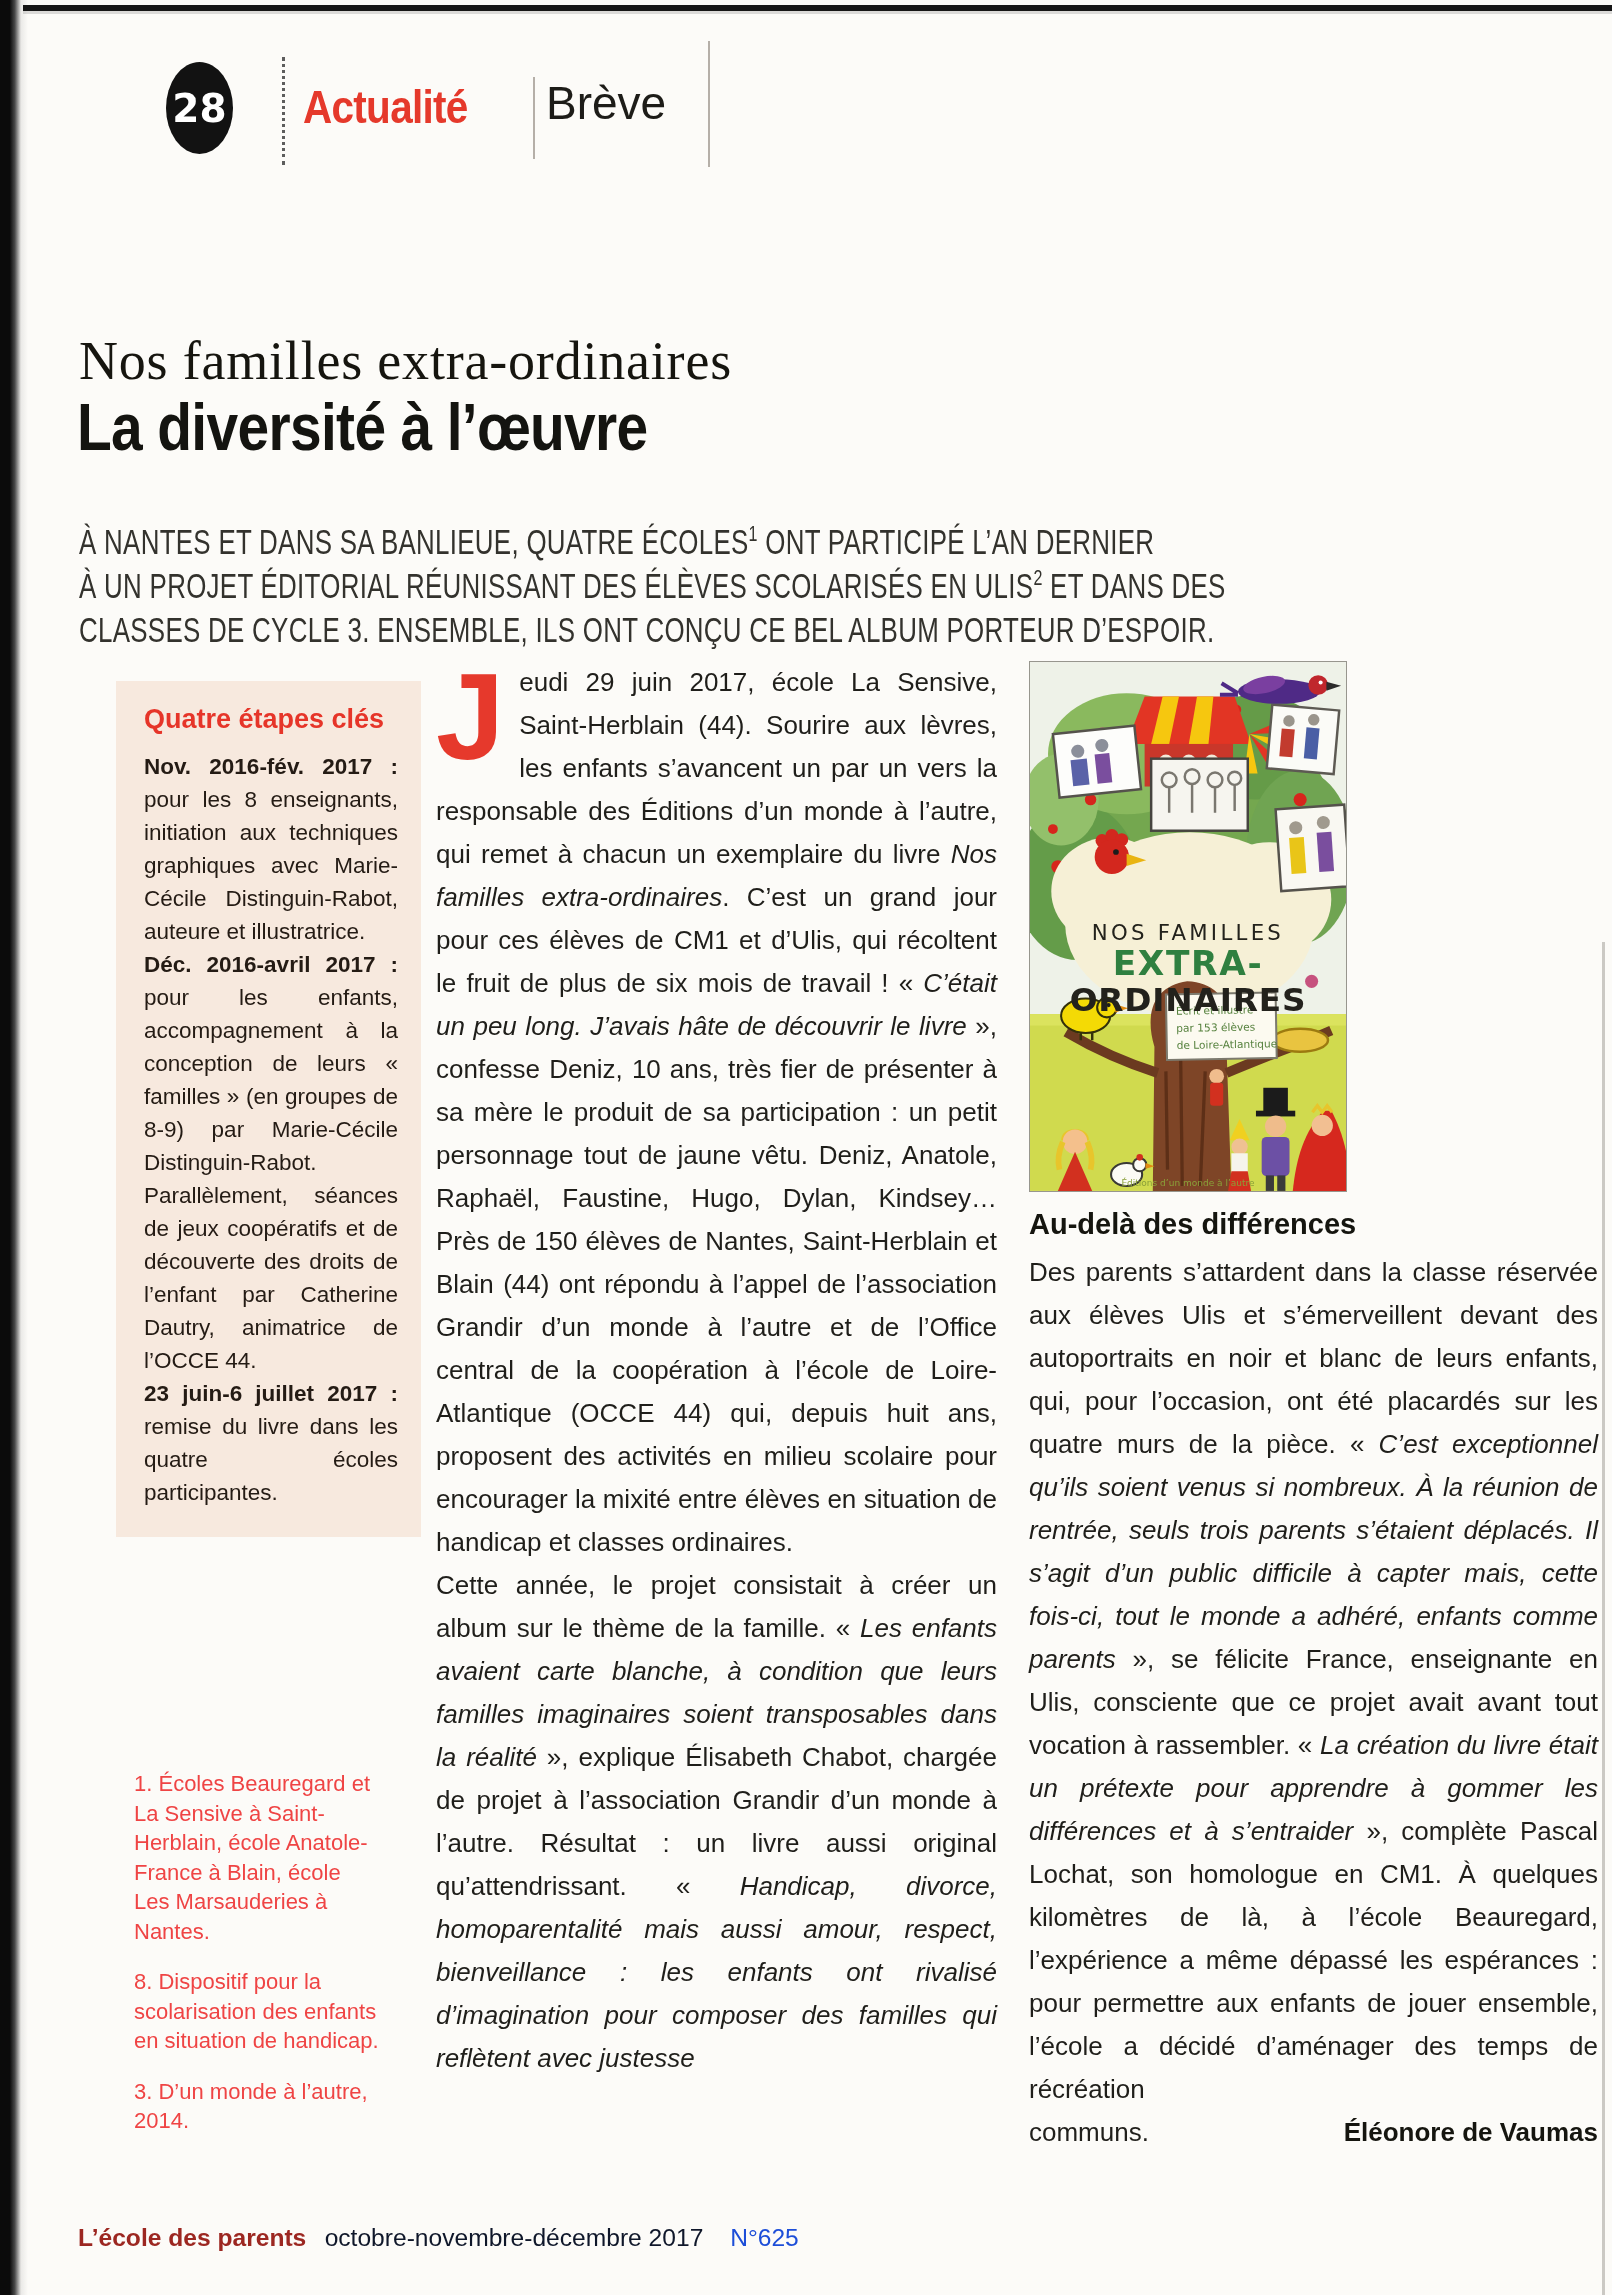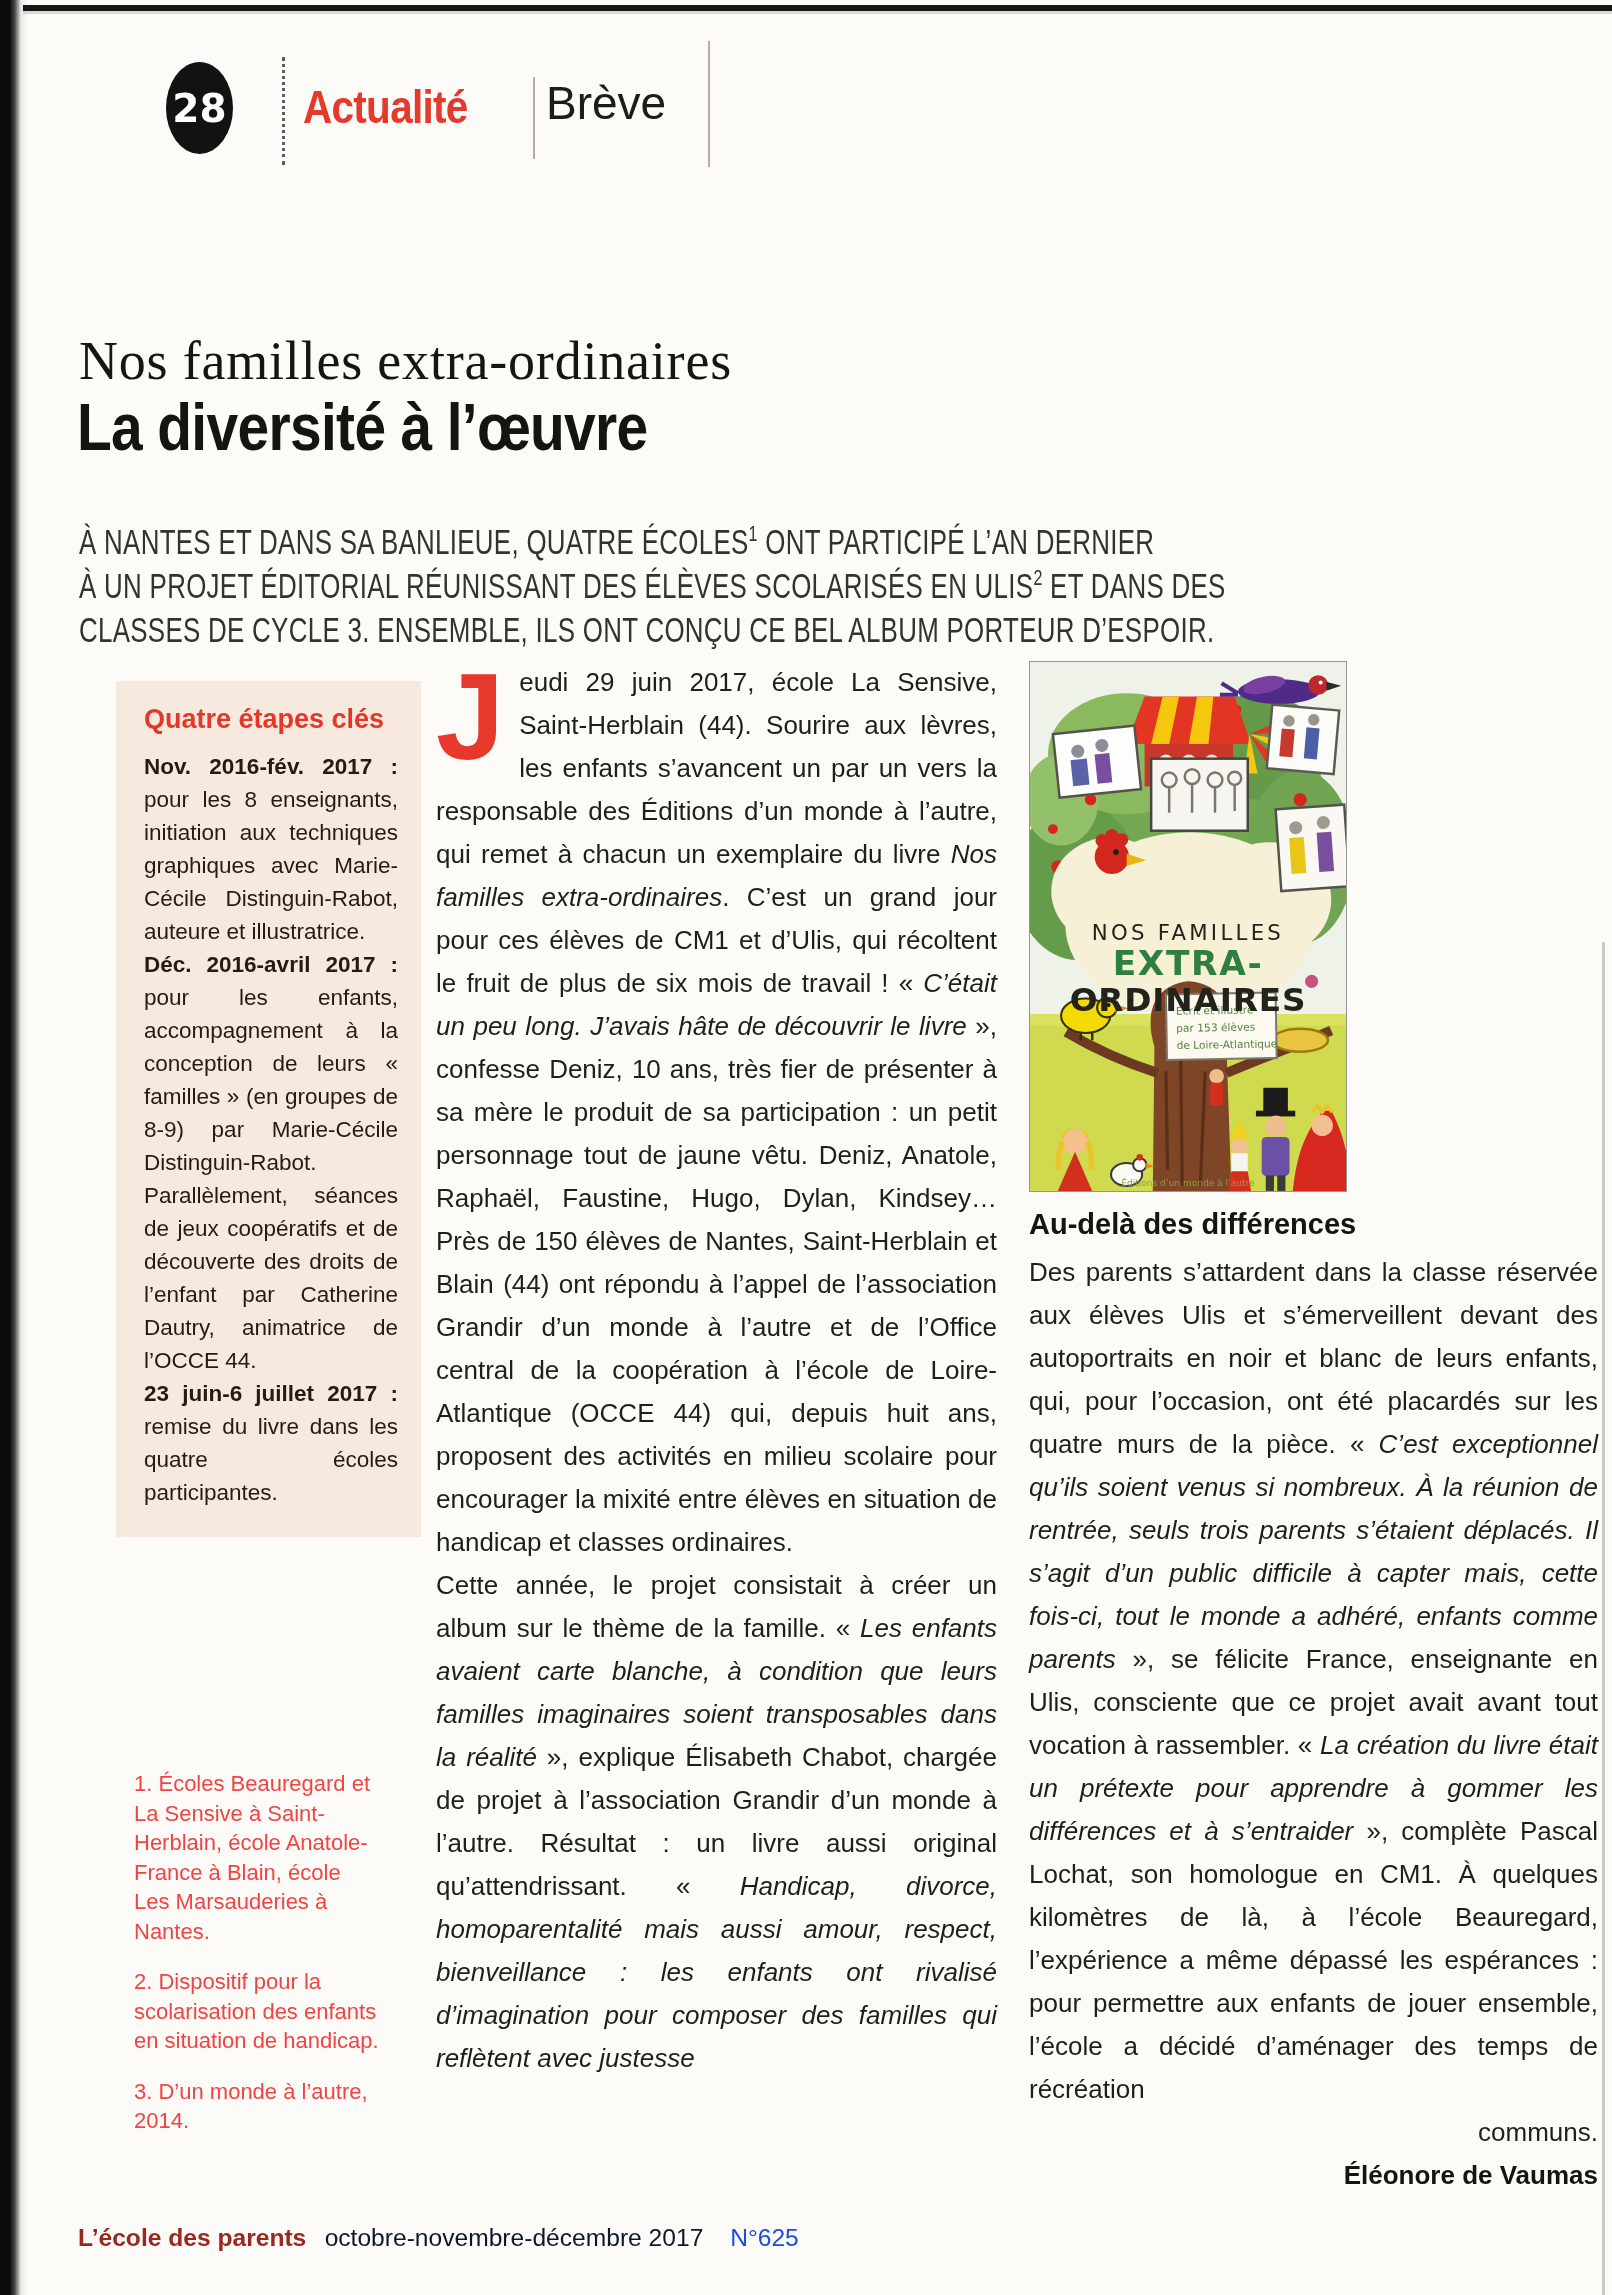--- a/index.html
+++ b/index.html
@@ -48,22 +48,22 @@
   
   .colB{position:absolute;left:436px;top:661px;width:561px;}
   .colC{position:absolute;left:1029px;top:661px;width:569px;}
   .para{margin:0;font-size:26px;line-height:43px;text-align:justify;hyphens:auto;color:#1f1e1a;}
   .dropcap{float:left;font-size:123px;line-height:92px;font-weight:700;color:#e6392c;
     padding:9.8px 14.8px 0 0;}
   .colC-top{display:flex;gap:18px;margin-bottom:13px;}
   .colC-quote{width:234px;font-size:26px;line-height:43px;text-align:justify;hyphens:auto;}
   .book{margin:0;flex:none;width:316px;height:529px;border:0.8px solid #97968e;background:#eef2e8;}
   .xhead{margin:16.4px 0 9.8px 0;font-size:29px;font-weight:700;color:#15150f;}
-  .lastline{display:flex;justify-content:space-between;align-items:flex-end;
-    font-size:26px;line-height:43px;flex-direction:column;}
+  .lastline{display:flex;justify-content:space-between;align-items:flex-start;
+    font-size:26px;line-height:43px;}
   .byline{font-weight:700;color:#15150f;}
 
   
   .pagefoot{position:absolute;left:78px;top:2224px;font-size:24.6px;}
   .mag{color:#9c2721;font-weight:700;}
   .fdate{color:#0f172a;margin-left:11.5px;}
   .fnum{color:#1d4ed8;margin-left:20px;}
 </style>
 </head>
 <body>
@@ -92,21 +92,21 @@
 
   <aside class="sidebar">
     <h2 class="sb-title">Quatre étapes clés</h2>
     <div class="sb-entry"><span class="seg-bi">Nov. 2016-fév. 2017 : </span><span>pour les 8 enseignants, initiation aux techniques graphiques avec Marie-Cécile Distinguin-Rabot, auteure et illustratrice.</span></div>
     <div class="sb-entry"><span class="seg-bi">Déc. 2016-avril 2017 : </span><span>pour les enfants, accompagnement à la conception de leurs « familles » (en groupes de 8-9) par Marie-Cécile Distinguin-Rabot. Parallèlement, séances de jeux coopératifs et de découverte des droits de l’enfant par Catherine Dautry, animatrice de l’OCCE 44.</span></div>
     <div class="sb-entry"><span class="seg-bi">23 juin-6 juillet 2017 : </span><span>remise du livre dans les quatre écoles participantes.</span></div>
   </aside>
 
   <div class="footnotes">
     <p class="fn">1. Écoles Beauregard et La Sensive à Saint-Herblain, école Anatole-France à Blain, école Les Marsauderies à Nantes.</p>
-    <p class="fn">2. Dispositif pour la scolarisation des enfants en situation de handicap.</p>
+    <p class="fn">8. Dispositif pour la scolarisation des enfants en situation de handicap.</p>
     <p class="fn">3. D’un monde à l’autre, 2014.</p>
   </div>
 
   <div class="colB">
     <p class="para"><span class="dropcap">J</span><span><span>eudi 29 juin 2017, école La Sensive, Saint-Herblain (44). Sourire aux lèvres, les enfants s’avancent un par un vers la responsable des Éditions d’un monde à l’autre, qui remet à chacun un exemplaire du livre </span><span class="seg-i">Nos familles extra-ordinaires</span><span>. C’est un grand jour pour ces élèves de CM1 et d’Ulis, qui récoltent le fruit de plus de six mois de travail ! « </span><span class="seg-i">C’était un peu long. J’avais hâte de découvrir le livre</span><span> », confesse Deniz, 10 ans, très fier de présenter à sa mère le produit de sa participation : un petit personnage tout de jaune vêtu. Deniz, Anatole, Raphaël, Faustine, Hugo, Dylan, Kindsey… Près de 150 élèves de Nantes, Saint-Herblain et Blain (44) ont répondu à l’appel de l’association Grandir d’un monde à l’autre et de l’Office central de la coopération à l’école de Loire-Atlantique (OCCE 44) qui, depuis huit ans, proposent des activités en milieu scolaire pour encourager la mixité entre élèves en situation de handicap et classes ordinaires.</span></span></p>
     <p class="para"><span>Cette année, le projet consistait à créer un album sur le thème de la famille. « </span><span class="seg-i">Les enfants avaient carte blanche, à condition que leurs familles imaginaires soient transposables dans la réalité</span><span> », explique Élisabeth Chabot, chargée de projet à l’association Grandir d’un monde à l’autre. Résultat : un livre aussi original qu’attendrissant. « </span><span class="seg-i">Handicap, divorce, homoparentalité mais aussi amour, respect, bienveillance : les enfants ont rivalisé d’imagination pour composer des familles qui reflètent avec justesse</span></p>
   </div>
 
   <div class="colC">
     <div class="colC-top">

